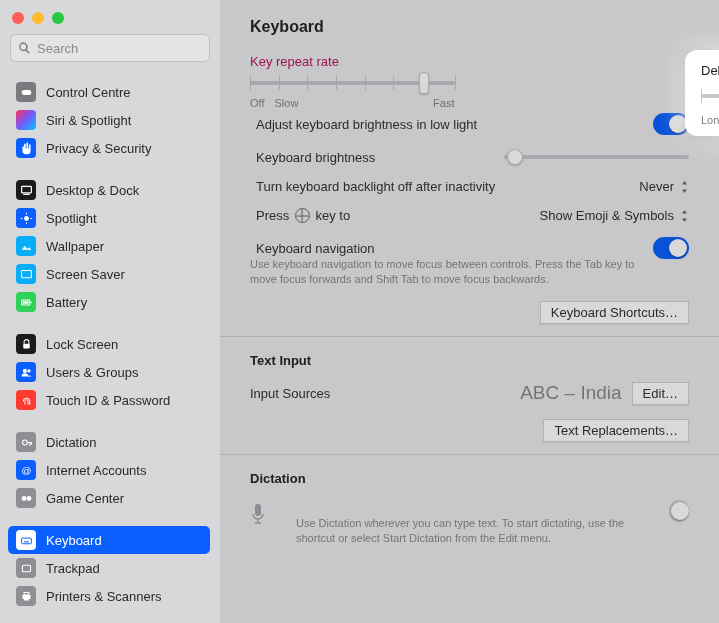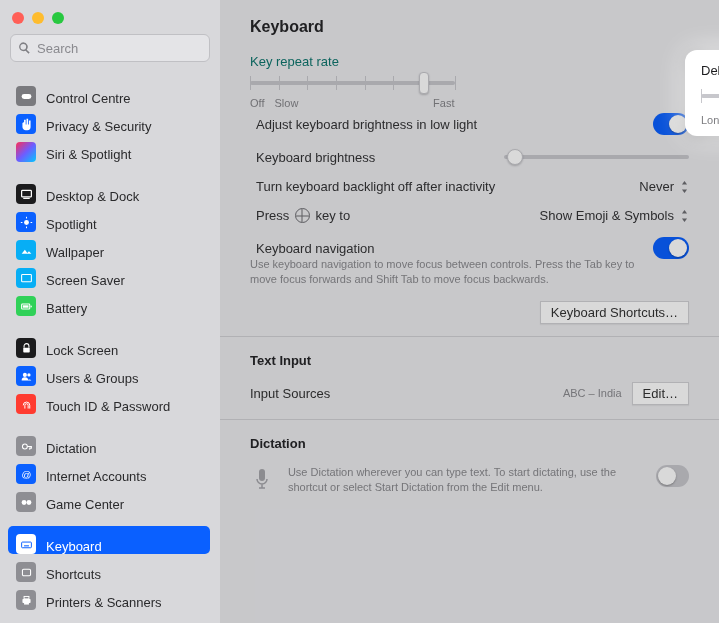--- a/index.html
+++ b/index.html
@@ -9,40 +9,40 @@
   .traffic { display: flex; gap: 8px; padding: 2px 4px 10px 4px; }
   .dot { width: 12px; height: 12px; border-radius: 50%; }
   .dot.red { background: #ff5f57; }
   .dot.yellow { background: #febc2e; }
   .dot.green { background: #28c840; }
   .search-wrap { position: relative; margin: 0 2px 16px 2px; }
   .search-wrap svg { position: absolute; left: 8px; top: 50%; transform: translateY(-50%); width: 13px; height: 13px; fill: #808085; }
   .search { width: 100%; height: 28px; border: 1px solid #c0c0c4; background: #e4e4e7; border-radius: 6px; padding: 0 8px 0 26px; font-size: 13px; color: #333; }
   .search::placeholder { color: #8a8a8f; }
   .side-list { flex: 1; overflow-y: auto; padding-right: 2px; }
-  .side-item { display: flex; align-items: flex-end; gap: 10px; height: 28px; padding: 0 8px; border-radius: 5px; font-size: 13px; color: #2a2a2c; cursor: default; }
+  .side-item { display: flex; align-items: center; gap: 10px; height: 28px; padding: 0 8px; border-radius: 5px; font-size: 13px; color: #2a2a2c; cursor: default; }
   .side-item.selected { background: #0a60ff; color: #fff; }
   .side-gap { height: 14px; }
   .side-icon { width: 20px; height: 20px; border-radius: 4px; display: flex; align-items: center; justify-content: center; color: #fff; font-size: 12px; flex-shrink: 0; }
   .si-control{background:#7a7a7e;} .si-siri{background:linear-gradient(135deg,#ff2d55,#6f5cff,#00c8ff);} .si-privacy{background:#0a60ff;}
   .si-desktop{background:#1b1b1d;} .si-displays{background:#0a60ff;} .si-wallpaper{background:#07aef5;} .si-screensaver{background:#07aef5;}
   .si-battery{background:#30d158;} .si-lock{background:#1b1b1d;} .si-touchid{background:#ff3b30;} .si-users{background:#0a60ff;}
   .si-passwords{background:#8e8e93;} .si-internet{background:#0a60ff;} .si-game{background:#8e8e93;}
   .si-keyboard{background:#8e8e93;} .si-keyboard.sel{background:#fff;color:#0a60ff;}
   .si-trackpad{background:#8e8e93;} .si-printers{background:#8e8e93;}
 
   .main { flex: 1; position: relative; overflow: hidden; }
   .dimmer { position: absolute; inset: 0; background: rgba(0,0,0,0.15); pointer-events: none; z-index: 2; }
   .content { padding: 16px 30px 0 30px; height: 100%; overflow-y: auto; color: #333; }
   .page-title { font-size: 16px; font-weight: 700; color: #262628; margin: 2px 0 18px 0; }
   .row { display: flex; align-items: center; justify-content: space-between; font-size: 13px; color: #343436; margin: 0 0 14px 0; gap: 16px; }
   .row .label { flex-shrink: 0; margin-left: 6px; }
   .sliders { display: flex; gap: 30px; margin-bottom: 4px; }
   .slider-block { flex: 1; display: flex; flex-direction: column; gap: 4px; }
-  .slider-title { font-size: 13px; color: #0f766e; }
+  .slider-title { font-size: 13px; color: #be185d; }
   .tick-slider { position: relative; height: 20px; }
   .tick-track { position: absolute; left: 0; right: 0; top: 50%; height: 4px; background: #c7c7cc; border-radius: 2px; transform: translateY(-50%); }
   .tick { position: absolute; top: 3px; width: 1px; height: 14px; background: #c7c7cc; }
   .thumb { position: absolute; top: 50%; width: 10px; height: 22px; background: #fff; border: 1px solid #c7c7cc; border-radius: 4px; transform: translate(-50%, -50%); box-shadow: 0 1px 2px rgba(0,0,0,.2); }
   .slider-labels { display: flex; font-size: 11px; color: #858589; }
   .slider-labels .sp { flex: 1; }
   .plain-slider { position: relative; width: 185px; height: 16px; }
   .plain-slider .track { position: absolute; left: 0; right: 0; top: 50%; height: 4px; background: #c7c7cc; border-radius: 2px; transform: translateY(-50%); }
   .plain-slider .knob { position: absolute; top: 50%; width: 16px; height: 16px; background: #fff; border: 1px solid #c7c7cc; border-radius: 50%; transform: translate(-50%, -50%); box-shadow: 0 1px 2px rgba(0,0,0,.2); }
   .popup { display: inline-flex; align-items: center; gap: 6px; font-size: 13px; color: #343436; }
@@ -51,21 +51,21 @@
   .toggle.on { background: #0a60ff; }
   .toggle .k { position: absolute; top: 2px; width: 18px; height: 18px; background: #fff; border-radius: 50%; box-shadow: 0 1px 2px rgba(0,0,0,.3);}
   .toggle.on .k { right: 2px; } .toggle.off .k { left: 2px; }
   .desc { font-size: 11px; color: #8a8a8e; line-height: 1.35; margin-top: -8px; margin-bottom: 14px; max-width: 390px;}
   .btn-row { display:flex; justify-content:flex-end; margin-bottom: 12px;}
   .btn { font-size: 13px; color:#333; background:#fff; border: 1px solid #d0d0d4; border-radius: 0; padding: 3px 10px; box-shadow: 0 1px 1px rgba(0,0,0,.05); display:inline-block;}
   .divider { height: 1px; background: #d0d0d4; margin: 4px -30px 16px -30px;}
   .section-title { font-size: 13px; font-weight: 700; color: #262628; margin-bottom: 14px;}
   .input-src { display:flex; align-items:center; justify-content:space-between; font-size:13px; margin-bottom:14px;}
   .input-src .right { display:flex; align-items:center; gap:10px; }
-  .val { color:#8a8a8e; font-size:11px;}
+  .val { color:#8a8a8e; font-size:19px;}
   .globe { display:inline-flex; width:15px; height:15px; border:1.3px solid #6e6e73; border-radius:50%; position:relative; margin: 0 2px -3px 2px;}
   .globe::before, .globe::after{content:"";position:absolute;background:#6e6e73;}
   .globe::before{left:50%;top:0;bottom:0;width:1px;transform:translateX(-50%);} 
   .globe::after{top:50%;left:0;right:0;height:1px;transform:translateY(-50%);} 
 
   .highlight-card { position: absolute; z-index: 5; top: 52px; left: 467px; width: 232px; height: 82px; background: #fff; border-radius: 10px; box-shadow: 0 0 0 2px #fff, 0 0 28px rgba(255,255,255,.95), 0 2px 14px rgba(0,0,0,.3); padding: 11px 14px 8px 14px; display:flex; flex-direction:column; justify-content:space-between; }
   .highlight-card .slider-title { color:#1c1c1e; font-weight:500; }
   .highlight-card .slider-labels { color:#7d7d81; }
   .dict-row{display:flex;align-items:flex-start;gap:14px;margin-top:6px;}
   .mic{width:26px;height:30px;display:flex;align-items:center;justify-content:center;}
@@ -91,30 +91,30 @@
     <div class="side-list">
       <div class="side-item">
           <span class="side-icon si-control">
             <svg viewBox="0 0 16 16">
               <rect x="2" y="5" width="12" height="6" rx="3"></rect>
             </svg>
           </span>
           <span>Control Centre</span>
         </div>
       <div class="side-item">
-          <span class="side-icon si-privacy">
-            <svg viewBox="0 0 16 16">
-              <path d="M5 2h2v6h1V1h2v7h1V3h2v8c0 2-1 4-4 4H7c-2 0-4-2-4-4V6l2-1v-3z"></path>
-            </svg>
-          </span>
-          <span>Privacy &amp; Security</span>
-        </div>
-      <div class="side-item">
           <span class="side-icon si-siri"></span>
           <span>Siri &amp; Spotlight</span>
+        </div>
+      <div class="side-item">
+          <span class="side-icon si-privacy">
+            <svg viewBox="0 0 16 16">
+              <path d="M5 2h2v6h1V1h2v7h1V3h2v8c0 2-1 4-4 4H7c-2 0-4-2-4-4V6l2-1v-3z"></path>
+            </svg>
+          </span>
+          <span>Privacy &amp; Security</span>
         </div>
       <div class="side-gap"></div>
       <div class="side-item">
           <span class="side-icon si-desktop">
             <svg viewBox="0 0 16 16">
               <rect x="2" y="3" width="12" height="8" rx="1" fill="none" stroke="#fff" stroke-width="1.5"></rect>
               <rect x="4" y="12" width="8" height="1.5"></rect>
             </svg>
           </span>
           <span>Desktop &amp; Dock</span>
@@ -223,21 +223,21 @@
             </svg>
           </span>
           <span>Keyboard</span>
         </div>
       <div class="side-item">
           <span class="side-icon si-trackpad">
             <svg viewBox="0 0 16 16">
               <rect x="3" y="4" width="10" height="8" rx="1.5" fill="none" stroke="#fff" stroke-width="1.3"></rect>
             </svg>
           </span>
-          <span>Shortcuts</span>
+          <span>Trackpad</span>
         </div>
       <div class="side-item">
           <span class="side-icon si-printers">
             <svg viewBox="0 0 16 16">
               <rect x="3" y="6" width="10" height="5" rx="1"></rect>
               <rect x="5" y="3" width="6" height="3" fill="none" stroke="#fff" stroke-width="1.2"></rect>
               <rect x="5" y="10" width="6" height="3" fill="#fff"></rect>
             </svg>
           </span>
           <span>Printers &amp; Scanners</span>
@@ -328,31 +328,34 @@
       <div class="divider"></div>
 
       <div class="section-title">Text Input</div>
       <div class="input-src">
         <span>Input Sources</span>
         <span class="right">
           <span class="val">ABC – India</span>
           <span class="btn">Edit…</span>
         </span>
       </div>
+      <div class="btn-row">
+          <span class="btn">Text Replacements…</span>
+        </div>
       <div class="divider"></div>
 
       <div class="section-title">Dictation</div>
       <div class="dict-row">
         <div class="mic">
             <svg viewBox="0 0 16 24">
               <rect x="5" y="1" width="6" height="12" rx="3"></rect>
               <path d="M3 11a5 5 0 0010 0M8 16v4M5 20h6" fill="none" stroke="#a5a5aa" stroke-width="1.5"></path>
             </svg>
           </div>
-        <div class="desc" style="margin:0;max-width:340px">Use Dictation wherever you can type text. To start dictating, use the shortcut or select Start Dictation from the Edit menu.</div>
+        <div class="desc" style="margin:16px;max-width:340px">Use Dictation wherever you can type text. To start dictating, use the shortcut or select Start Dictation from the Edit menu.</div>
         <div style="flex:1"></div>
         <div class="toggle off">
             <div class="k"></div>
           </div>
       </div>
     </div>
 
     <div class="dimmer"></div>
 
     <div class="highlight-card">

